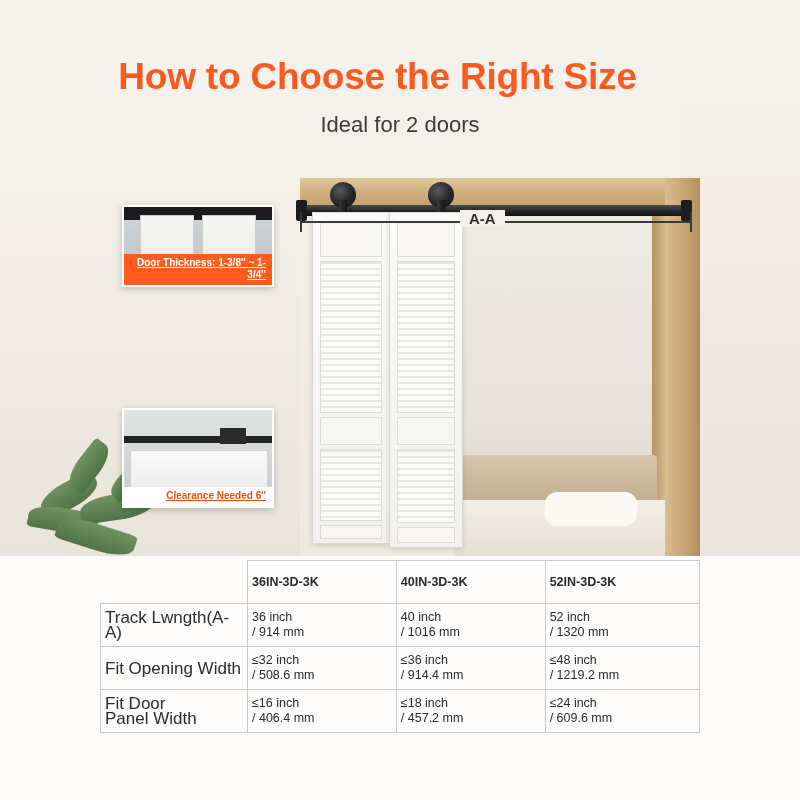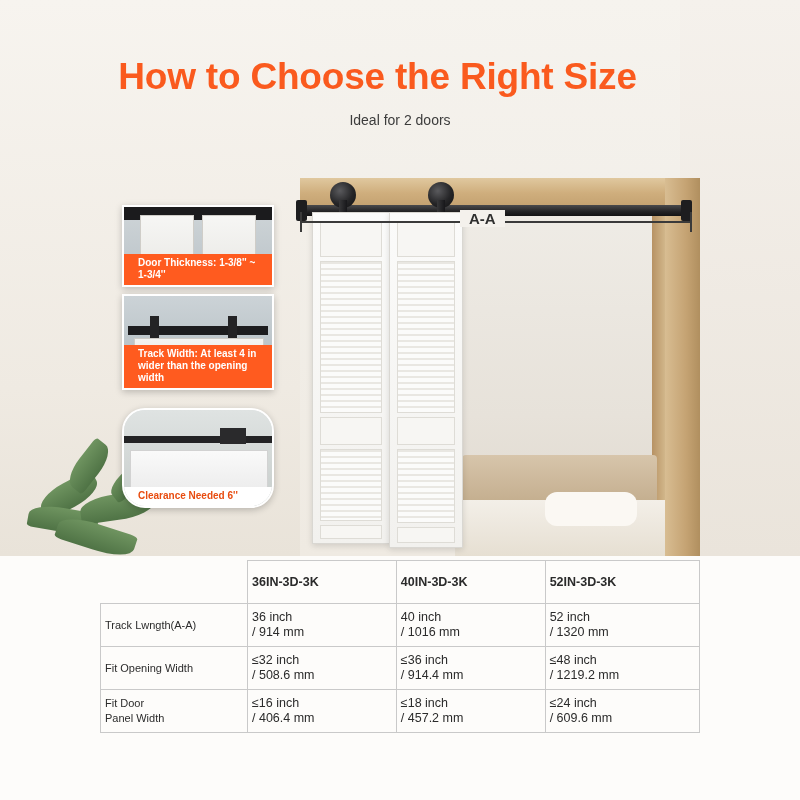--- a/index.html
+++ b/index.html
@@ -162,23 +162,24 @@
     overflow: hidden;
   }
   .callout .cap {
     position: absolute;
     left: 0; right: 0; bottom: 0;
     background: #ff5b1f;
     color: #ffffff;
     font-size: 10px;
     line-height: 12px;
     font-weight: bold;
-    text-align: left;
-    padding: 3px 14px 4px;
+    text-align: right;
+    padding: 3px 6px 4px;
     box-sizing: border-box;
+    text-decoration: underline;
   }
   .callout .cap.white {
     background: #ffffff;
     color: #e84c10;
   }
 
   
   .t1 { background: linear-gradient(180deg,#cfd5d8 0%, #b9c2c7 100%); }
   .t1 .edge {
     position: absolute; top: 8px; width: 52px; height: 74px;
@@ -226,21 +227,21 @@
     text-align: center;
     font-size: 37px;
     font-weight: bold;
     color: #fa5a1e;
     letter-spacing: -0.2px;
   }
   .subtitle {
     position: absolute;
     left: 0; top: 112px; width: 800px;
     text-align: center;
-    font-size: 14px;
+    font-size: 22px;
     color: #3c3c3c;
   }
 
   
   .dimline {
     position: absolute;
     left: 300px; top: 168px; width: 392px; height: 20px; margin-top: 44px;
   }
   .dimline .line {
     position: absolute; left: 0; top: 9px; width: 392px; height: 2px;
@@ -270,21 +271,21 @@
     color: #2b2b2b;
   }
   table.spec td {
     border: 1px solid #c9c9c9;
     vertical-align: middle;
     padding: 6px 4px;
     line-height: 15px;
   }
   table.spec td.rowhead {
     width: 138px;
-    font-size: 11px;
+    font-size: 17px;
   }
   table.spec tr.head td {
     font-weight: bold;
     font-size: 12.5px;
     height: 30px;
   }
   table.spec td.blank { border: none; }
   .two-line span { display: block; }
 </style>
 </head>
@@ -354,35 +355,22 @@
         <div class="bar"></div>
         <div class="edge" style="left:16px;"></div>
         <div class="edge" style="left:78px;"></div>
         <div class="cap">
           <span>Door Thickness:</span>
           <span>1-3/8'' ~ 1-3/4''</span>
         </div>
       </div>
     </div>
 
-    <div class="callout" style="left:122px; top:294px; height:92px;">
-      <div class="thumb t2">
-        <div class="rail"></div>
-        <div class="hook" style="left:26px;"></div>
-        <div class="hook" style="left:104px;"></div>
-        <div class="dr"></div>
-        <div class="cap">
-          <span>Track Width:</span>
-          <span>At least 4 in wider than</span>
-          <span>the opening width</span>
-        </div>
-      </div>
-    </div>
-
-    <div class="callout" style="left:122px; top:408px; height:96px;border-radius:23px;">
+
+    <div class="callout" style="left:122px; top:408px; height:96px;">
       <div class="thumb t3">
         <div class="rail3"></div>
         <div class="brk"></div>
         <div class="cab"></div>
         <div class="cap white">
           <span>Clearance Needed 6''</span>
         </div>
       </div>
     </div>
 

